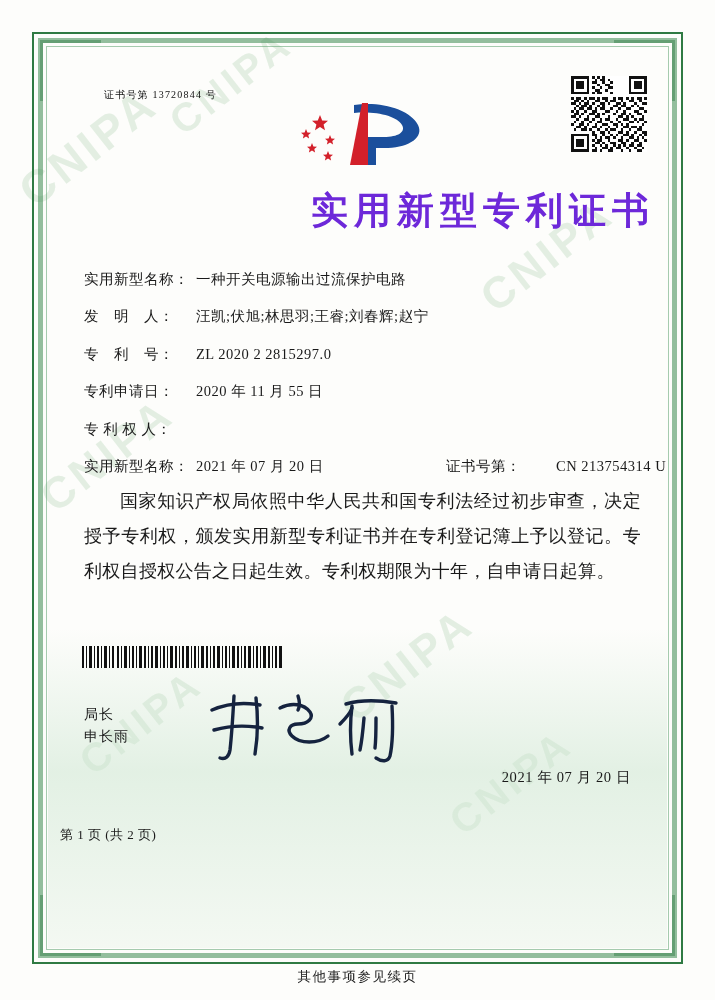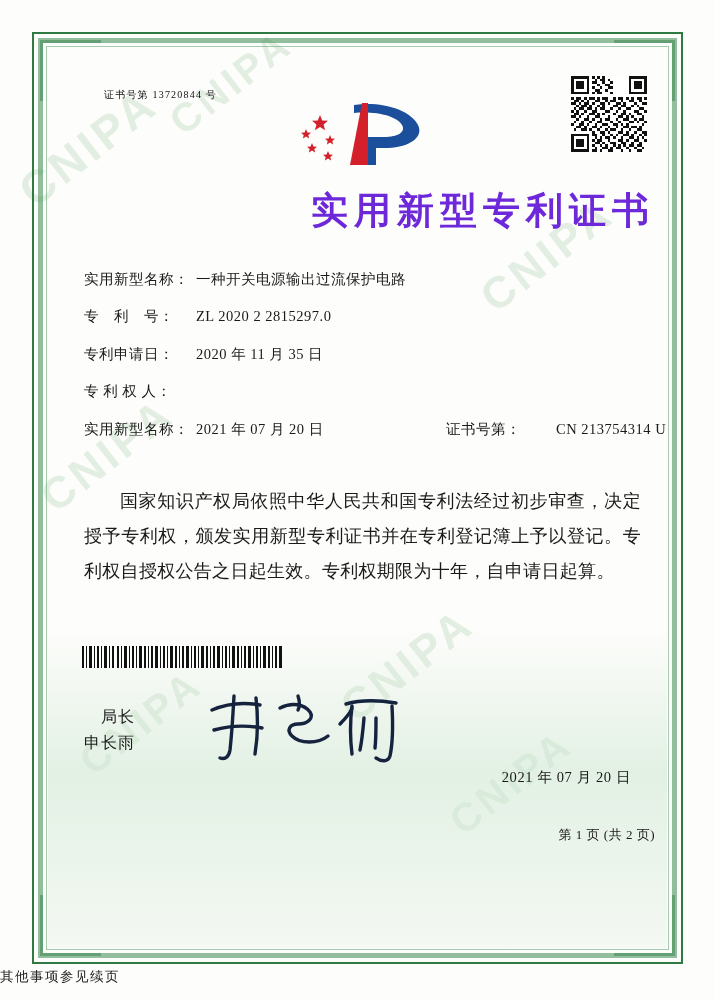--- a/index.html
+++ b/index.html
@@ -199,24 +199,23 @@
     left: 22px;
     top: 590px;
     width: 200px;
     height: 22px;
   }
 
   .sign-block {
     position: absolute;
     left: 24px;
     top: 648px;
-    font-size: 16px;
+    font-size: 14px;
     line-height: 1.6;
     letter-spacing: 1px;
-    text-align: right;
   }
 
   .signature {
     position: absolute;
     left: 140px;
     top: 632px;
     width: 230px;
     height: 80px;
   }
 
@@ -225,29 +224,30 @@
     right: 24px;
     top: 712px;
     font-size: 14.5px;
     letter-spacing: .6px;
   }
 
   .page-no {
     position: absolute;
     left: 0; right: 0;
     top: 770px;
-    text-align: right;
+    text-align: left;
     font-size: 13px;
     letter-spacing: .5px;
   }
 
   .footer-note {
     position: absolute;
     left: 0; right: 0;
     bottom: 2px;
+    text-align: center;
     font-size: 13.5px;
     letter-spacing: 1.5px;
     color: #222;
   }
   .footer-wrap {
     position: absolute;
     left: 0; right: 0;
     bottom: 12px;
     height: 20px;
   }
@@ -517,26 +517,30 @@
     </div>
 
     <div class="title">实用新型专利证书</div>
 
     <div class="fields">
       <div class="field-row">
         <div class="field-label">实用新型名称：</div>
         <div class="field-value">一种开关电源输出过流保护电路</div>
       </div>
       <div class="field-row">
+        <div class="field-label">发　明　人：</div>
+        <div class="field-value">汪凯;伏旭;林思羽;王睿;刘春辉;赵宁</div>
+      </div>
+      <div class="field-row">
         <div class="field-label">专　利　号：</div>
         <div class="field-value">ZL 2020 2 2815297.0</div>
       </div>
       <div class="field-row">
         <div class="field-label">专利申请日：</div>
-        <div class="field-value">2020 年 11 月 35 日</div>
+        <div class="field-value">2020 年 11 月 55 日</div>
       </div>
       <div class="field-row">
         <div class="field-label">专 利 权 人：</div>
       </div>
       <div class="field-row dual">
         <div class="field-label">实用新型名称：</div>
         <div class="field-value">2021 年 07 月 20 日</div>
         <div class="field-label2">证书号第：</div>
         <div class="field-value">CN 213754314 U</div>
       </div>

